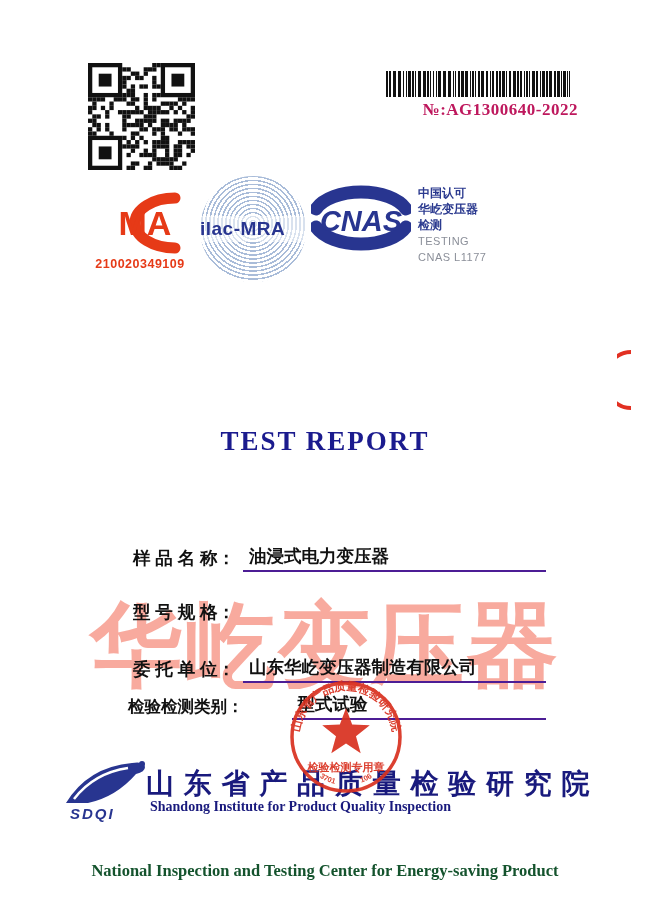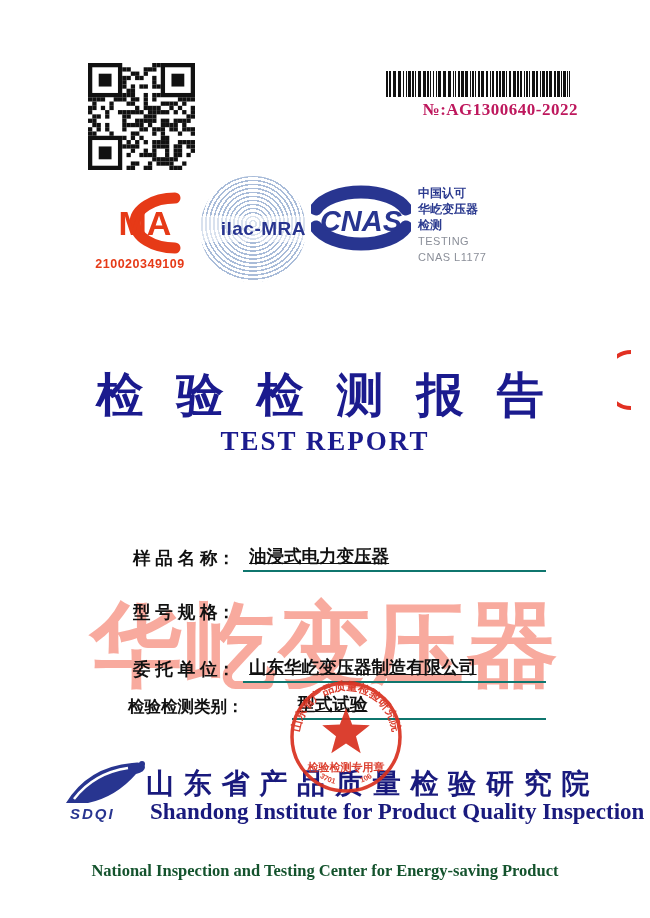--- a/index.html
+++ b/index.html
@@ -14,59 +14,59 @@
              font-family:"Liberation Serif","DejaVu Serif",serif;font-weight:700;font-size:17px;
              letter-spacing:0.5px;color:#be185d;}
 
   
   .cma{left:93px;top:190px;width:95px;height:66px;}
   .cma-number{left:84px;top:257px;width:112px;text-align:center;color:#e63a17;
               font-size:12.5px;font-weight:700;letter-spacing:0.5px;}
   .ilac{left:200px;top:176px;width:106px;height:106px;border-radius:50%;
         background:repeating-radial-gradient(circle at 50% 45%, #ffffff 0 2.5px, #a9bcd9 2.5px 4px);
         display:flex;align-items:center;justify-content:center;}
-  .ilac-band{background:rgba(255,255,255,0.55);width:100%;text-align:right;
+  .ilac-band{background:rgba(255,255,255,0.55);width:100%;text-align:left;
              font-weight:700;font-size:19px;color:#283590;letter-spacing:0.5px;padding:2px 0;}
   .cnas-logo{left:311px;top:181px;width:100px;height:74px;}
   .cnas-text{left:418px;top:185px;line-height:16px;}
   .cnas-cn{font-size:12px;font-weight:700;color:#2b3a8f;}
   .cnas-en{font-size:11px;color:#8b8f99;letter-spacing:0.5px;}
 
   
   .title-cn{left:0;right:0;top:364px;text-align:center;font-size:47px;font-weight:700;
             color:#1b1b8e;letter-spacing:10px;white-space:nowrap;}
   .title-en{left:0;right:0;top:426px;text-align:center;font-size:27px;font-weight:700;
             font-family:"Liberation Serif","DejaVu Serif",serif;color:#1b1b8e;letter-spacing:2px;}
 
   
   .row{position:absolute;left:133px;width:413px;display:flex;align-items:flex-end;z-index:2;}
   .row-1{top:544px;} .row-2{top:600px;} .row-3{top:655px;}
   .row-4{top:692px;left:128px;width:418px;gap:40px;}
   .flabel{font-size:17.5px;font-weight:700;white-space:nowrap;padding-right:8px;padding-bottom:2px;}
   .row-4 .flabel{font-size:16.5px;font-weight:600;}
-  .fvalue{flex:1;border-bottom:2px solid #0f766e;font-size:17.5px;font-weight:700;
-          padding:0 0 2px 6px;white-space:nowrap;text-decoration:underline;}
+  .fvalue{flex:1;border-bottom:2px solid #4c1d95;font-size:17.5px;font-weight:700;
+          padding:0 0 2px 6px;white-space:nowrap;}
   .row-2 .fvalue{font-family:"Liberation Mono","DejaVu Sans Mono",monospace;font-size:17px;}
 
   
   .watermark{left:0;right:0;top:597px;text-align:center;font-size:92px;font-weight:700;line-height:1.05;
              color:rgba(242,100,78,0.55);letter-spacing:2px;white-space:nowrap;z-index:1;}
 
   
   .stamp{left:286px;top:677px;width:120px;height:120px;z-index:3;opacity:0.92;}
 
   
   .edge-arc{left:617px;top:350px;width:16px;height:60px;z-index:1;}
 
   
   .sdqi{left:60px;top:757px;width:90px;height:68px;z-index:2;}
   .org-cn{left:146px;top:765px;font-size:28px;font-weight:700;color:#191a7d;
           letter-spacing:1px;white-space:nowrap;z-index:2;}
   .org-en{left:150px;top:799px;font-family:"Liberation Serif","DejaVu Serif",serif;
-          font-size:23px;font-weight:700;color:#191a7d;white-space:nowrap;z-index:2;}
+          font-size:14px;font-weight:700;color:#191a7d;white-space:nowrap;z-index:2;}
   .center-cn{left:0;right:0;top:831px;text-align:center;font-size:25px;font-weight:700;
              color:#191a7d;white-space:nowrap;}
   .center-en{left:0;right:0;top:861px;text-align:center;font-family:"Liberation Serif","DejaVu Serif",serif;
              font-size:16.5px;font-weight:700;color:#14532d;}
 </style>
 </head>
 <body>
 
 <div class="page">
 
@@ -363,21 +363,20 @@
     <text x="50" y="50" text-anchor="middle" font-size="29" font-weight="bold" font-style="italic" fill="#283590" font-family="Liberation Sans, sans-serif">CNAS</text>
   </svg>
   <div class="abs cnas-text">
     <div class="cnas-cn">中国认可</div>
     <div class="cnas-cn">华屹变压器</div>
     <div class="cnas-cn">检测</div>
     <div class="cnas-en">TESTING</div>
     <div class="cnas-en">CNAS L1177</div>
   </div>
 
-  <div class="abs title-cn">检 验 检 测 报 告</div>
   <div class="abs watermark">华屹变压器</div>
 
   <div class="abs title-en">TEST REPORT</div>
 
   <div class="row row-1">
     <span class="flabel">样 品 名 称：</span>
     <span class="fvalue">油浸式电力变压器</span>
   </div>
   <div class="row row-2">
     <span class="flabel">型 号 规 格：</span>

